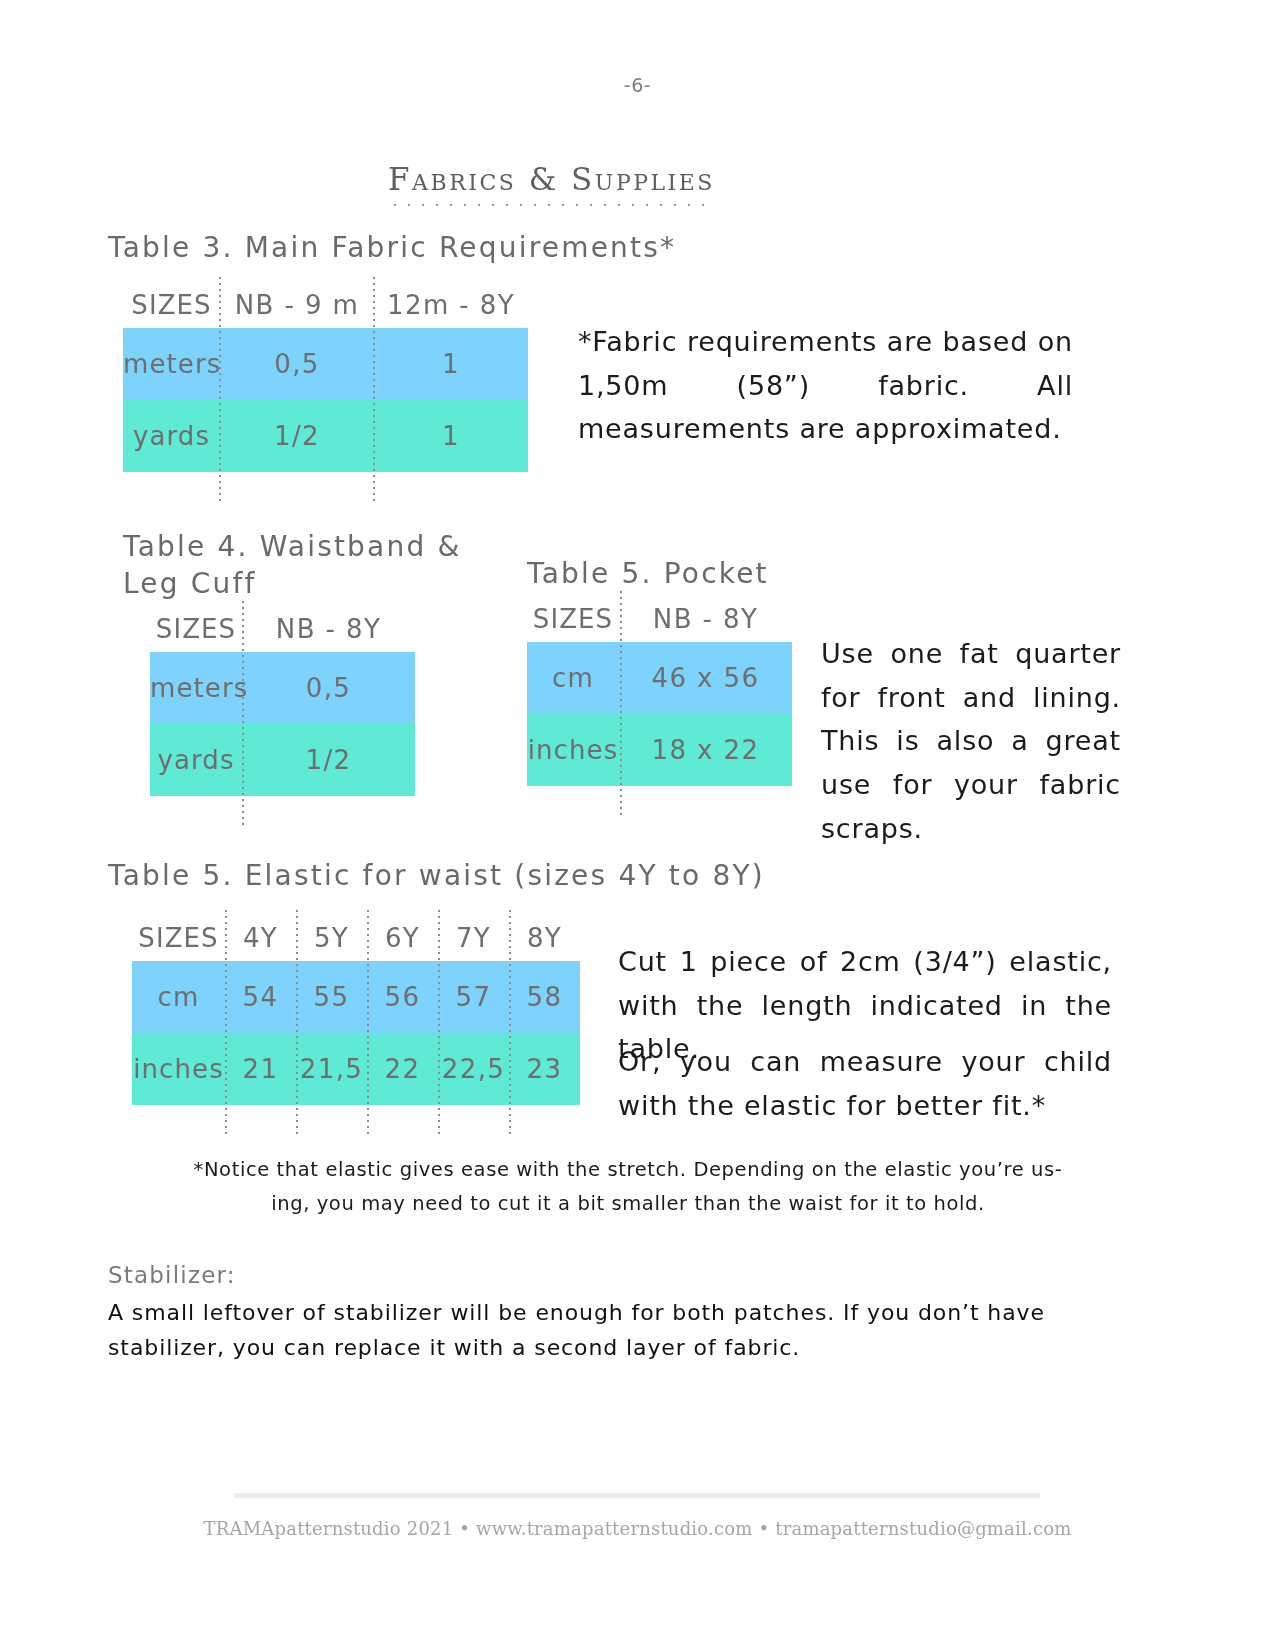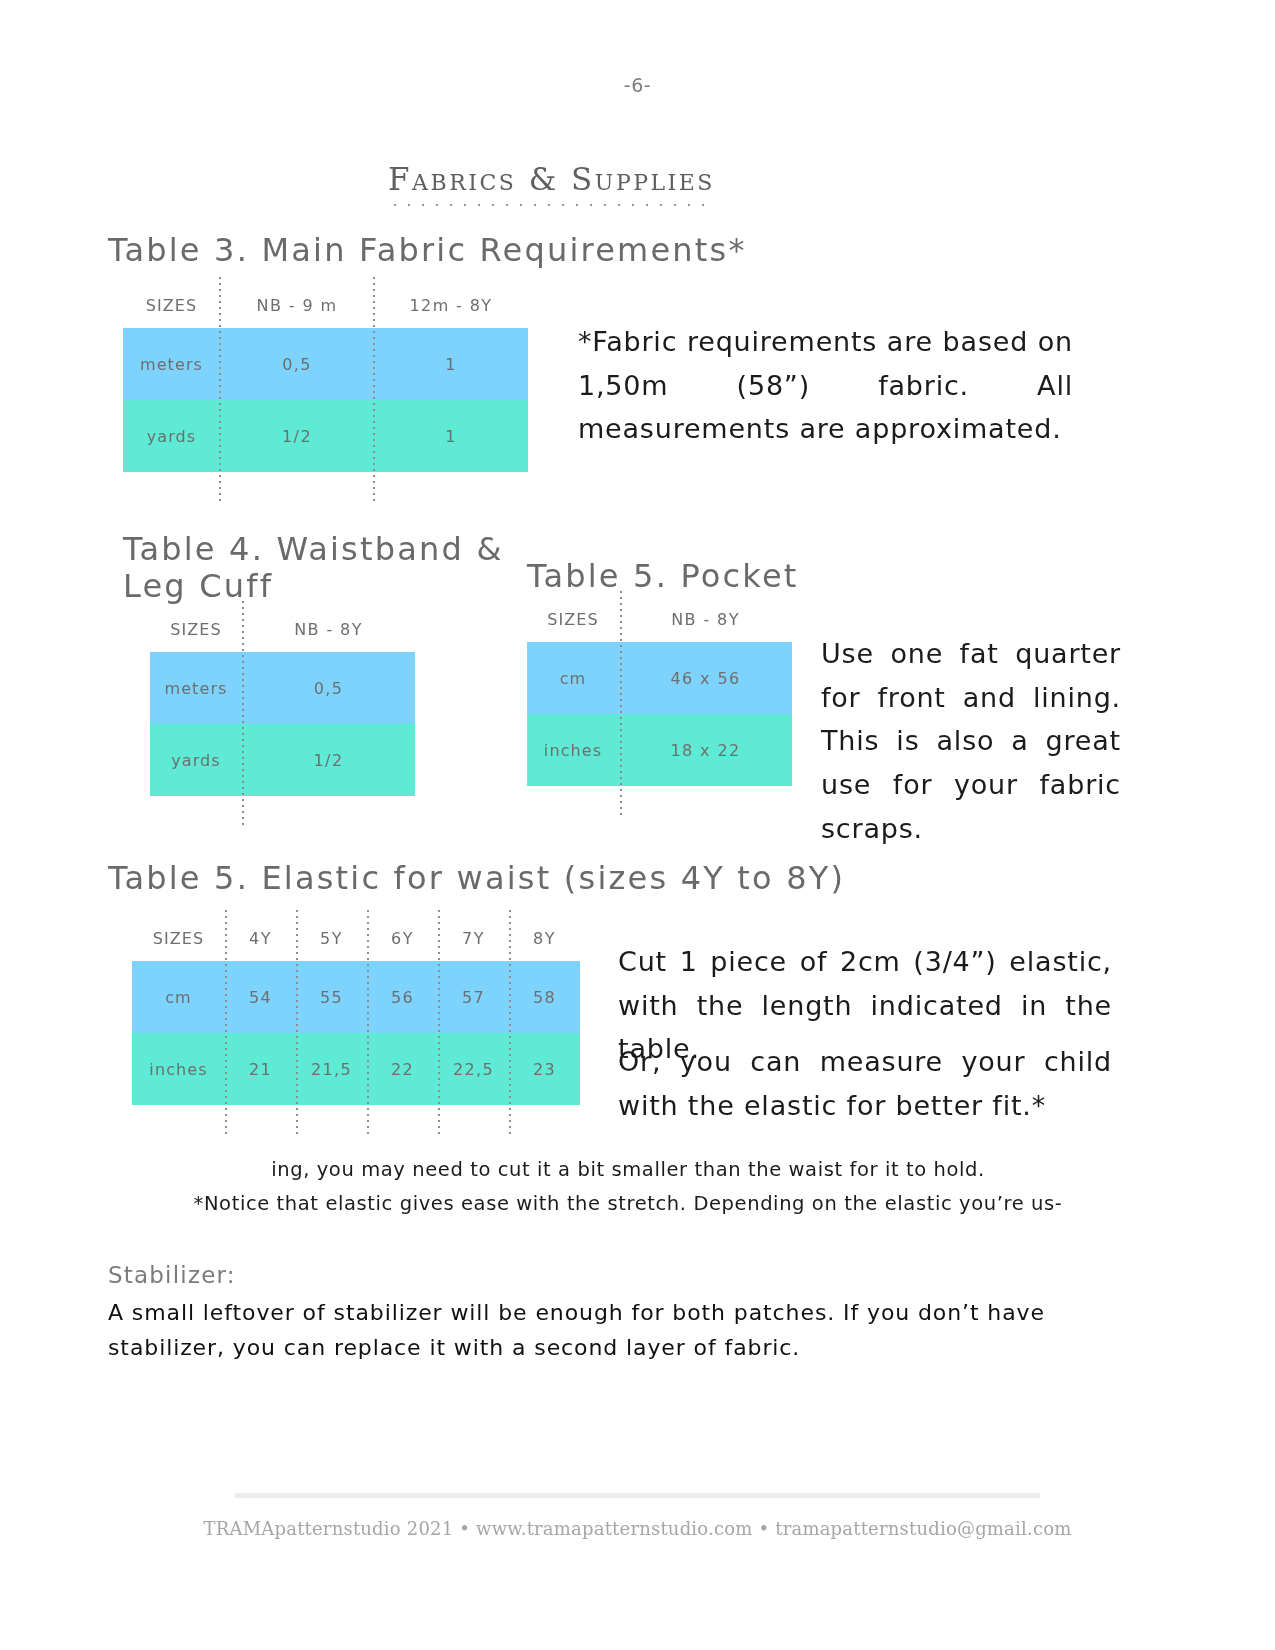--- a/index.html
+++ b/index.html
@@ -57,37 +57,37 @@
     height: 4px;
     background-image: radial-gradient(circle, #9a9a9a 1.35px, rgba(0,0,0,0) 1.6px);
     background-size: 14px 4px;
     background-repeat: repeat-x;
     background-position: left center;
   }
 
   
   .tbl-title {
     position: absolute;
-    font-size: 32px;
+    font-size: 28px;
     color: #6a6a6a;
     letter-spacing: 2.2px;
     white-space: pre;
     line-height: 1.48;
   }
 
   
   .tbl {
     position: absolute;
     border-collapse: collapse;
     table-layout: fixed;
   }
   .tbl td {
     text-align: center;
     vertical-align: middle;
-    font-size: 16px;
+    font-size: 26px;
     color: #6e6e6e;
     letter-spacing: 1.4px;
     padding: 0;
   }
   .tbl tr.head td { height: 46px; background: transparent; }
   .tbl tr.dark td { height: 72px; background: #7dd3fc; }
   .tbl tr.light td { height: 72px; background: #5eead4; }
   .tbl td.lbl { letter-spacing: 1.1px; }
 
   
@@ -292,22 +292,22 @@
   <div class="vsep" style="left:225px; top:910px; height:228px;"></div>
   <div class="vsep" style="left:296px; top:910px; height:228px;"></div>
   <div class="vsep" style="left:367px; top:910px; height:228px;"></div>
   <div class="vsep" style="left:438px; top:910px; height:228px;"></div>
   <div class="vsep" style="left:509px; top:910px; height:228px;"></div>
 
   <div class="para" style="left:618px; top:940px; width:494px;">Cut 1 piece of 2cm (3/4”) elastic, with the length indicated in the table.</div>
   <div class="para" style="left:618px; top:1040px; width:494px;">Or, you can measure your child with the elastic for better fit.*</div>
 
   <div class="notice" style="left:148px; top:1153px; width:960px;">
+    <span class="ln">*Notice that elastic gives ease with the stretch. Depending on the elastic you’re us-</span>
     <span class="ln">ing, you may need to cut it a bit smaller than the waist for it to hold.</span>
-    <span class="ln">*Notice that elastic gives ease with the stretch. Depending on the elastic you’re us-</span>
   </div>
 
   <div class="stab-label" style="left:108px; top:1262px;">Stabilizer:</div>
   <div class="stab-body" style="left:108px; top:1296px; width:975px;">A small leftover of stabilizer will be enough for both patches. If you don’t have stabilizer, you can replace it with a second layer of fabric.</div>
 
   <div class="footer-rule"></div>
   <div class="footer-text">TRAMApatternstudio 2021  •  www.tramapatternstudio.com  •  tramapatternstudio@gmail.com</div>
 
 </div>
 

